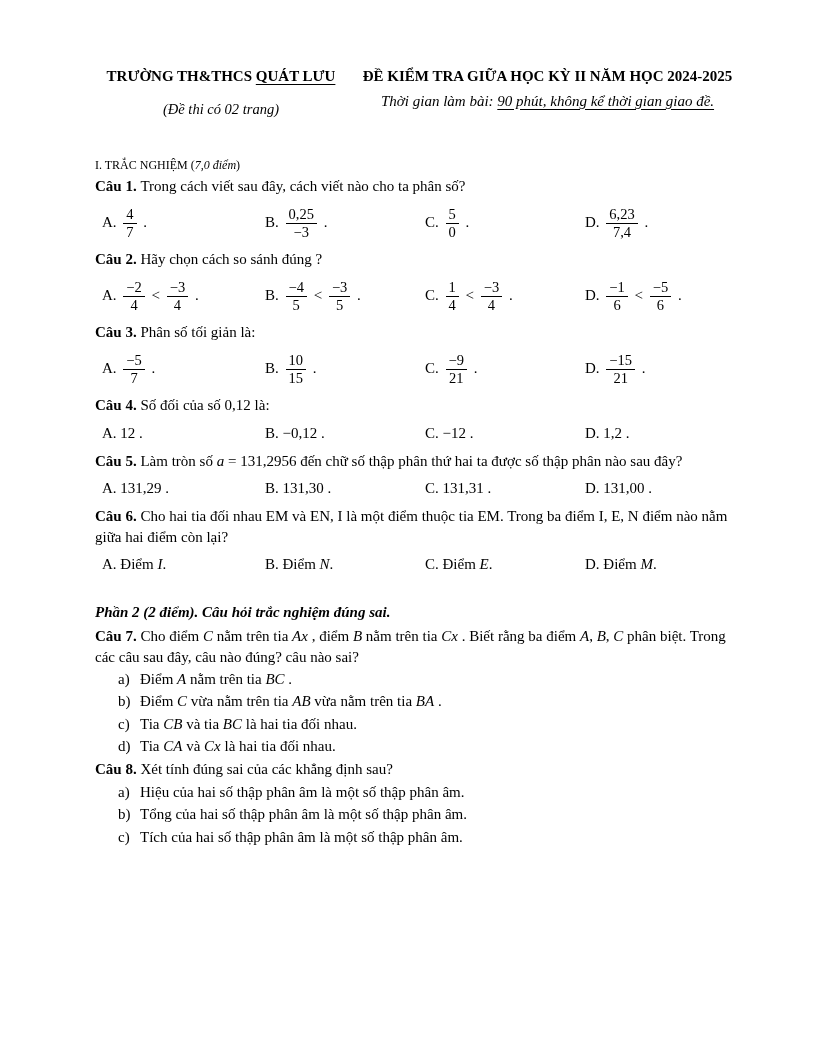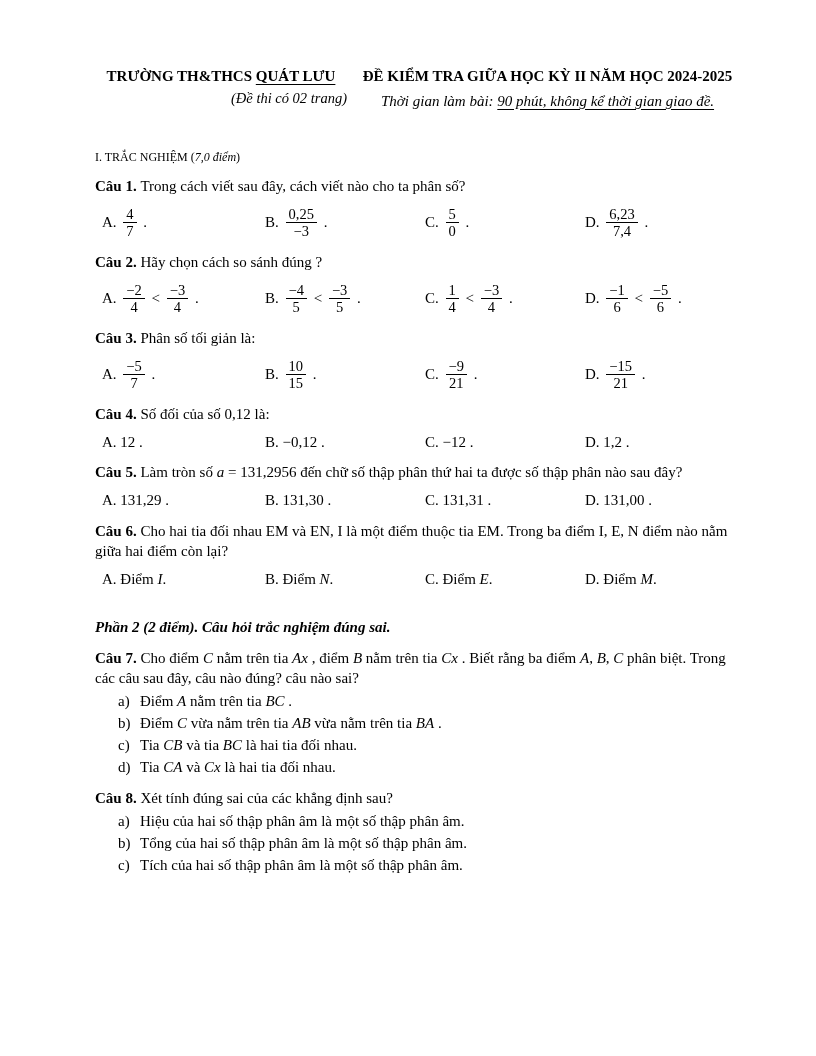--- a/index.html
+++ b/index.html
@@ -11,32 +11,32 @@
     overflow:hidden;
   }
   .page{width:816px;height:752px;padding:66px 68px 30px 95px;background:#fff;}
 
   
   .hdr{display:flex;align-items:flex-start;}
   .hdr-left{width:252px;flex-shrink:0;text-align:center;}
   .hdr-right{flex:1;text-align:center;}
   .school{font-weight:bold;white-space:nowrap;}
   .u{text-decoration:underline;text-underline-offset:3px;}
-  .pages-note{font-style:italic;font-size:14.5px;margin-top:1px;text-align:right;}
+  .pages-note{font-style:italic;font-size:14.5px;margin-top:12px;}
   .exam-title{font-weight:bold;}
   .subject{font-weight:bold;margin-top:2px;}
   .time{font-style:italic;margin-top:4px;}
 
   
   .sec-title{font-weight:normal;font-size:12px;margin-top:38px;}
   .sec-title .pts{font-style:italic;}
   .part-heading{font-weight:bold;font-style:italic;margin-top:27px;max-width:648px;}
 
   
-  .question{margin-top:10px;max-width:651px;}
+  .question{margin-top:3px;max-width:651px;}
   .q-label{font-weight:bold;}
   .q-text{margin-top:2px;}
   .options{display:grid;grid-template-columns:163px 160px 160px auto;align-items:center;
            padding-left:7px;margin:7px 0 7px 0;}
   .option{white-space:nowrap;}
   .frac{display:inline-flex;flex-direction:column;align-items:center;vertical-align:middle;
         margin:2px 3px;line-height:1.15;font-size:14.5px;}
   .frac .num{border-bottom:1px solid #000;padding:0 3px;}
   .frac .den{padding:0 3px;}
   .mvar{font-style:italic;}

